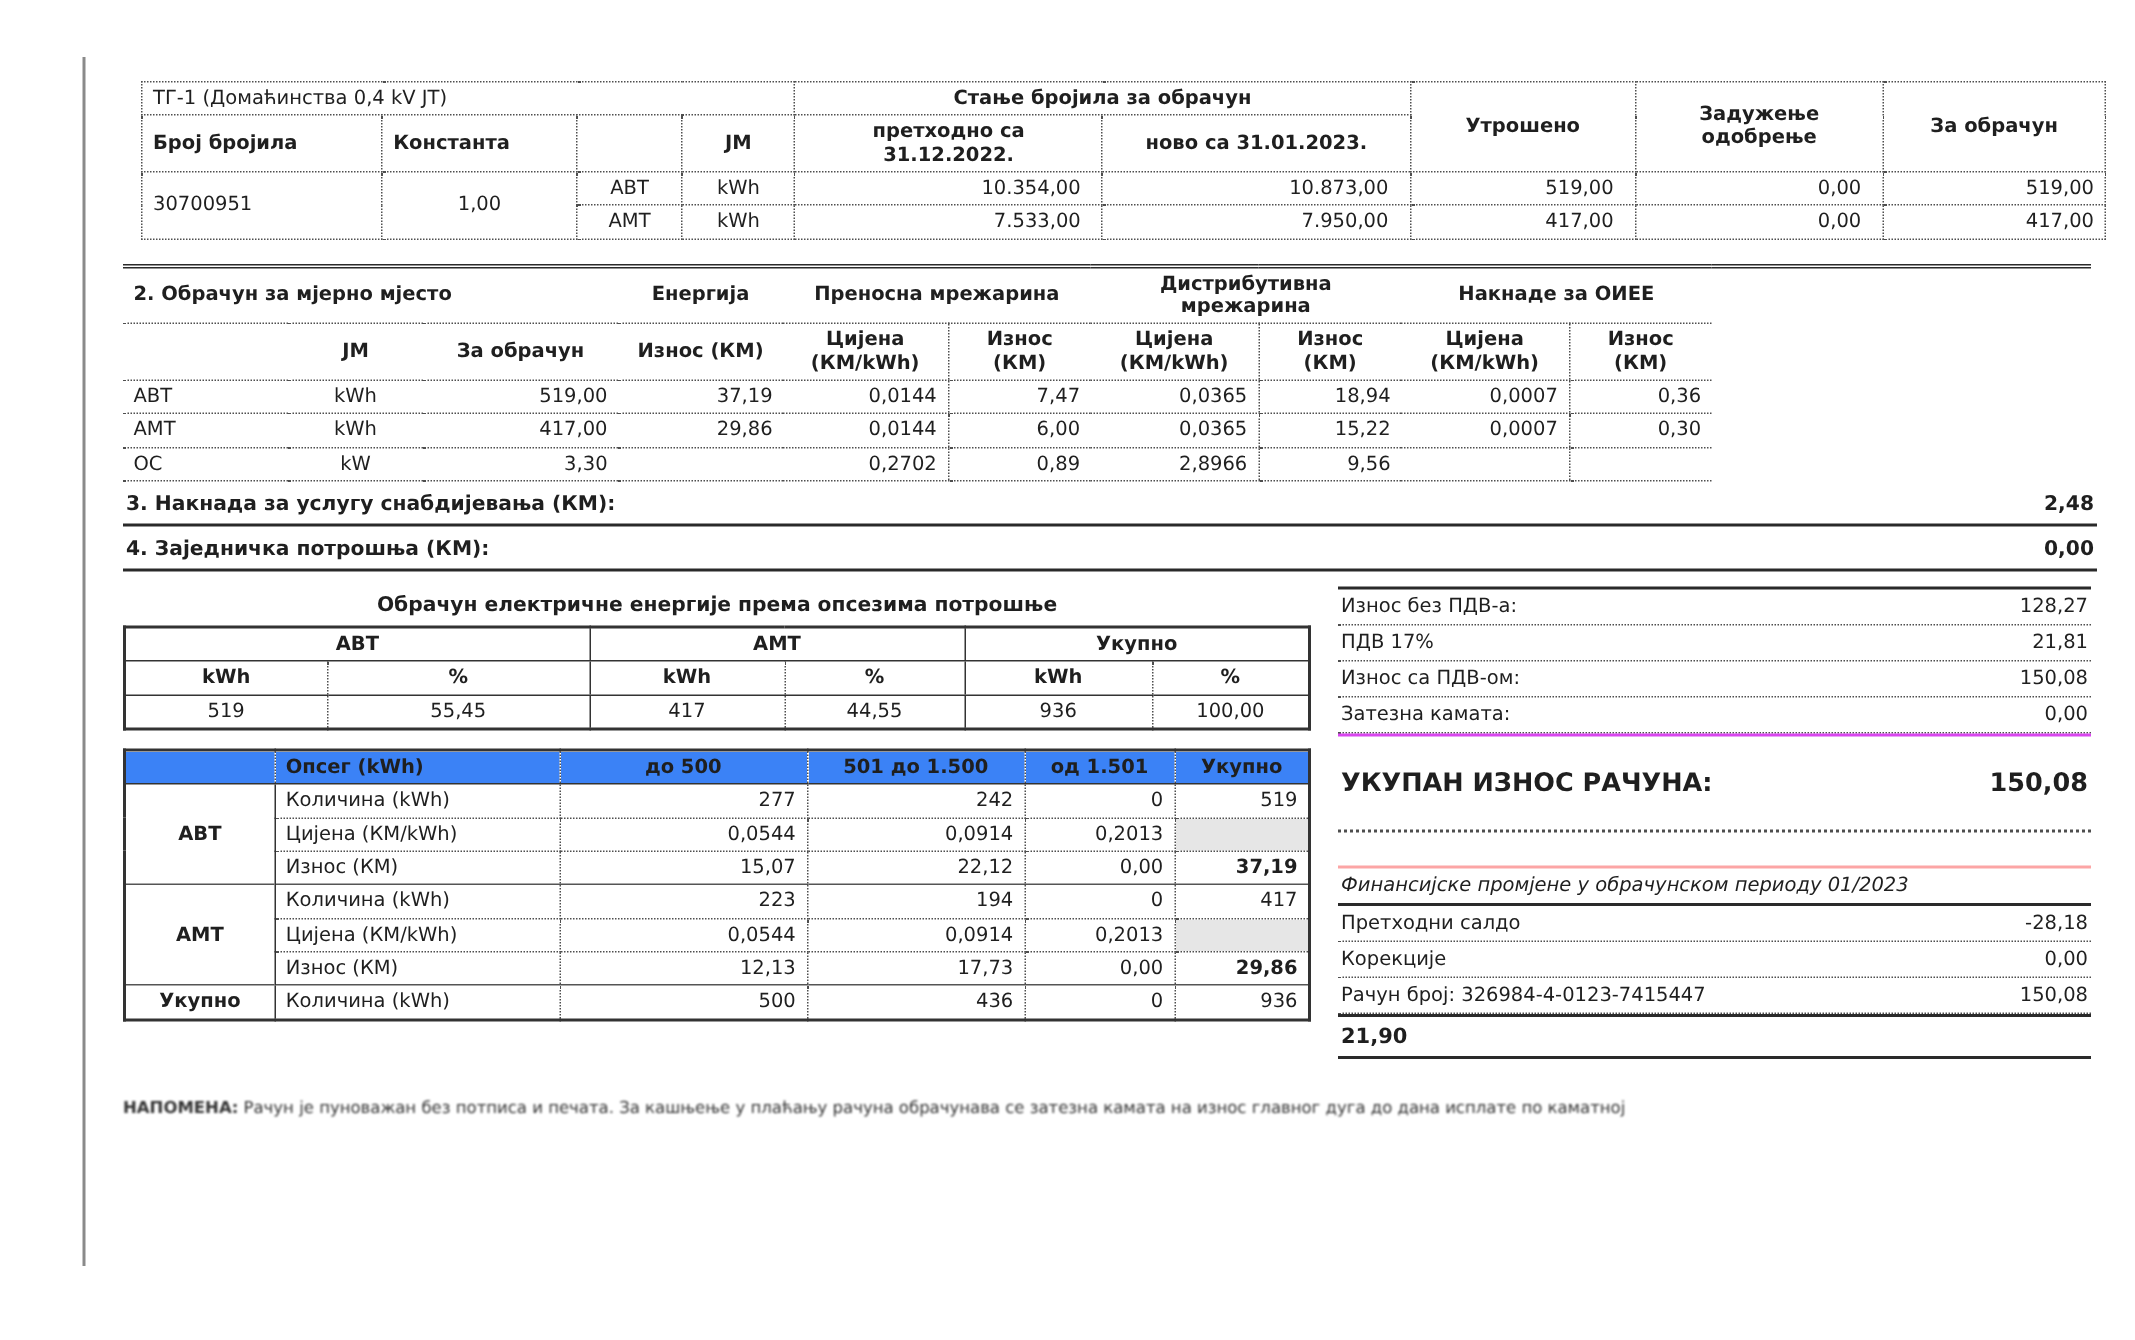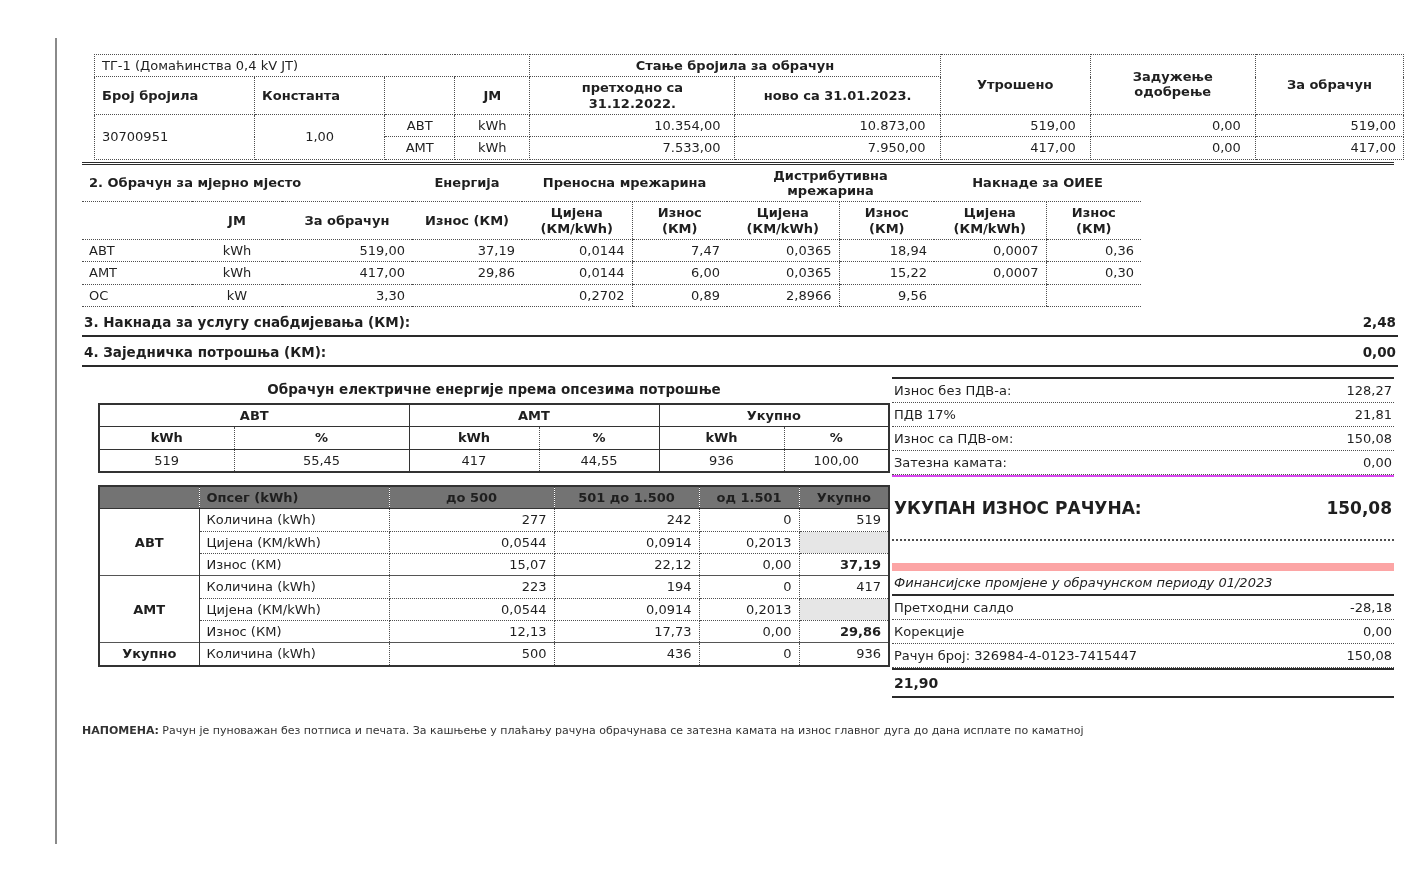--- a/index.html
+++ b/index.html
@@ -18,56 +18,56 @@
   .lft{text-align:left;}
   .b{font-weight:bold;}
 
   
   .t1{width:1310px;margin-left:12px;}
   .t1 td,.t1 th{border:1px dotted #4e4e4e;}
   .t1 th{font-weight:bold;}
   .t1 .pad-r{padding-right:14px;}
 
   
-  .t2{width:1312px;margin-top:2px;border-top:3px double #2a2a2a;}
+  .t2{width:1312px;margin-top:16px;border-top:3px double #2a2a2a;}
   .t2 td,.t2 th{border-bottom:1px dotted #4e4e4e;}
   .t2 th{font-weight:bold;}
   .t2 .vl{border-left:1px dotted #4e4e4e;}
   .t2 .empty{border:none;}
   .t2 .tot td{border-top:2px solid #2a2a2a;border-bottom:2px solid #2a2a2a;font-weight:bold;}
 
   
   .secrow{width:1312px;display:flex;justify-content:space-between;align-items:flex-start;
           font-weight:bold;font-size:13.5px;padding:7px 2px 5px 2px;border-bottom:2px solid #2a2a2a;}
 
   
   .bottom{width:1312px;display:flex;justify-content:space-between;margin-top:10px;}
-  .bcol-left{width:792px;margin-left:16px;}
+  .bcol-left{width:792px;}
   .bcol-right{width:502px;}
 
   .ranges-title{font-weight:bold;font-size:13.5px;text-align:center;padding:4px 0 6px 0;}
 
   .t3{width:790px;border:2px solid #333;}
   .t3 td,.t3 th{border:1px dotted #4e4e4e;}
   .t3 tr.hdr th{border-bottom:1px solid #333;font-weight:bold;}
   .t3 .gsep{border-left:1px solid #333;}
 
   .t4{width:790px;border:2px solid #333;margin-top:12px;}
   .t4 td,.t4 th{border:1px dotted #4e4e4e;}
-  .t4 tr.hdr th{background:#737373;border-bottom:1px solid #333;font-weight:bold;}
+  .t4 tr.hdr th{background:#3b82f6;border-bottom:1px solid #333;font-weight:bold;}
   .t4 .glabel{font-weight:bold;text-align:center;border-right:1px solid #333;}
   .t4 .grey{background:#e6e6e6;}
   .t4 .gsolid{border-top:1px solid #555;}
 
   
   .sumblock{border-top:2px solid #2a2a2a;}
   .krow{display:flex;justify-content:space-between;align-items:flex-end;
         font-size:13px;padding:4px 2px;border-bottom:1px dotted #4e4e4e;}
   .krow.total{font-weight:bold;font-size:17px;border-top:2px solid #d946ef;border-bottom:2px dotted #4e4e4e;padding:21px 2px;}
-  .finblock{margin-top:22px;border-top:8px solid #fca5a5;}
+  .finblock{margin-top:22px;border-top:2px solid #fca5a5;}
   .fin-title{font-style:italic;font-size:13px;padding:4px 2px;border-bottom:2px solid #2a2a2a;}
   .krow.closing{font-weight:bold;font-size:14px;border-top:2px solid #2a2a2a;border-bottom:2px solid #2a2a2a;padding:5px 2px;}
 
   
   .note{margin-top:26px;font-size:11px;white-space:nowrap;
         overflow:hidden;width:1312px;filter:blur(0.55px);color:#333;}
   .note .lbl{font-weight:bold;}
 </style>
 </head>
 <body>

